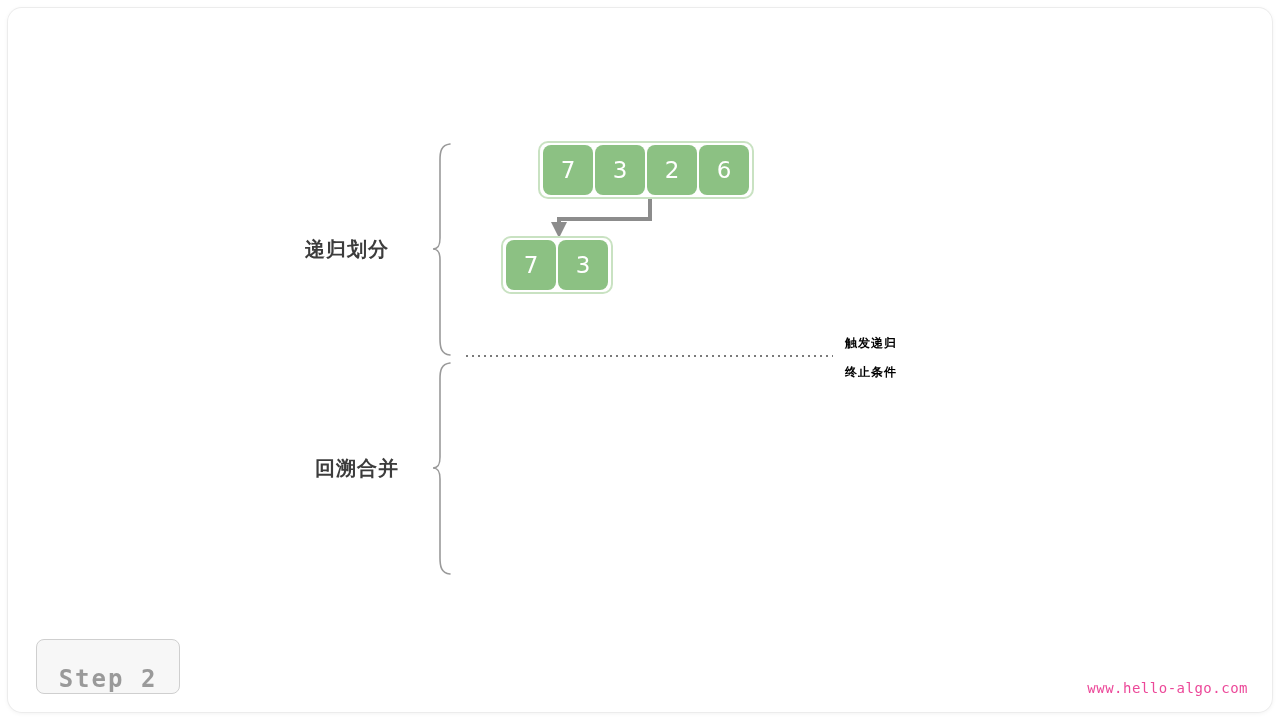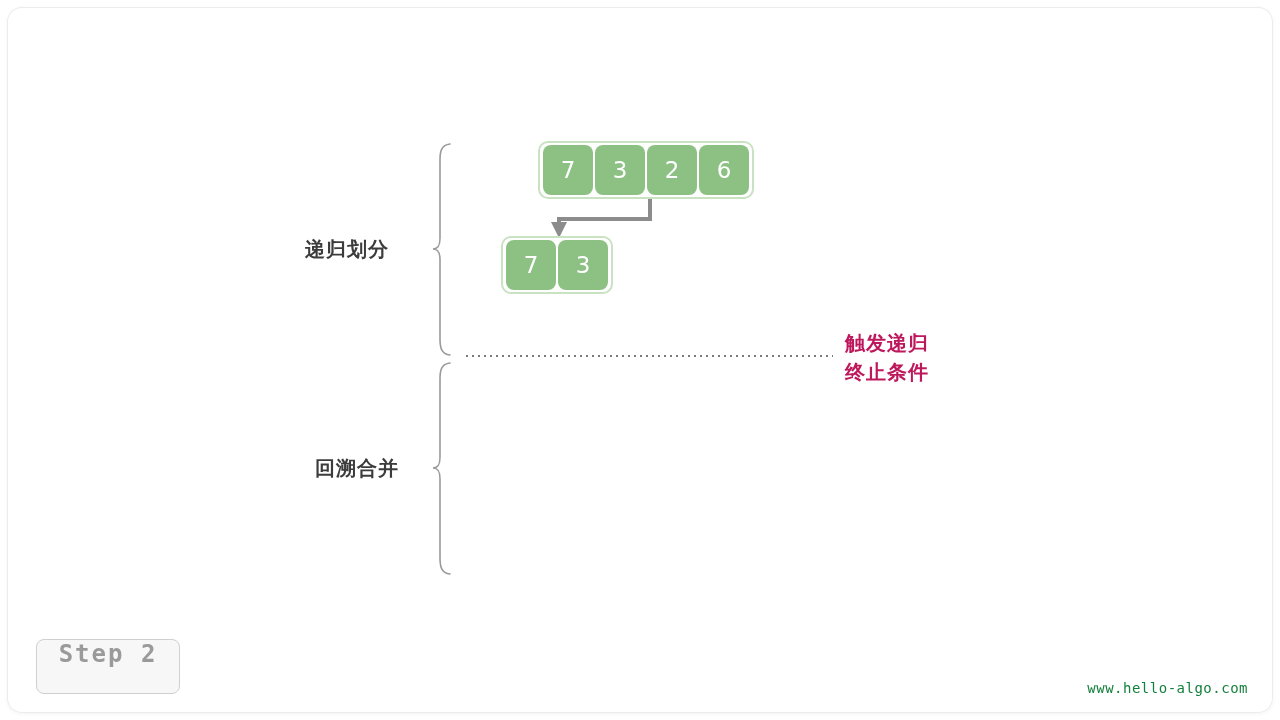--- a/index.html
+++ b/index.html
@@ -63,23 +63,23 @@
     font-size: 20px;
     font-weight: bold;
     color: #3c3c3c;
     font-family: "DejaVu Sans", "Liberation Sans", sans-serif;
     white-space: nowrap;
     letter-spacing: 1px;
     text-align: center;
   }
   .note {
     position: absolute;
-    font-size: 20px;
+    font-size: 12px;
     font-weight: bold;
-    color: #be185d;
+    color: #000000;
     font-family: "DejaVu Sans", "Liberation Sans", sans-serif;
     white-space: nowrap;
     line-height: 29px;
     letter-spacing: 1px;
   }
 
   
   .step-badge {
     position: absolute;
     left: 36px;
@@ -88,31 +88,31 @@
     height: 55px;
     border: 1px solid #cfcfcf;
     border-radius: 8px;
     background: #f7f7f7;
     color: #9a9a9a;
     font-family: "DejaVu Sans Mono", "Liberation Mono", monospace;
     font-size: 24px;
     font-weight: bold;
     letter-spacing: 2px;
     display: flex;
-    align-items: flex-start;
+    align-items: flex-end;
     justify-content: center;
     box-sizing: border-box;
   }
 
   
   .watermark {
     position: absolute;
     right: 32px;
     bottom: 24px;
-    color: #15803d;
+    color: #ec4899;
     font-family: "DejaVu Sans Mono", "Liberation Mono", monospace;
     font-size: 14px;
     letter-spacing: 0.5px;
   }
 
   svg.overlay {
     position: absolute;
     left: 0;
     top: 0;
     width: 1280px;

